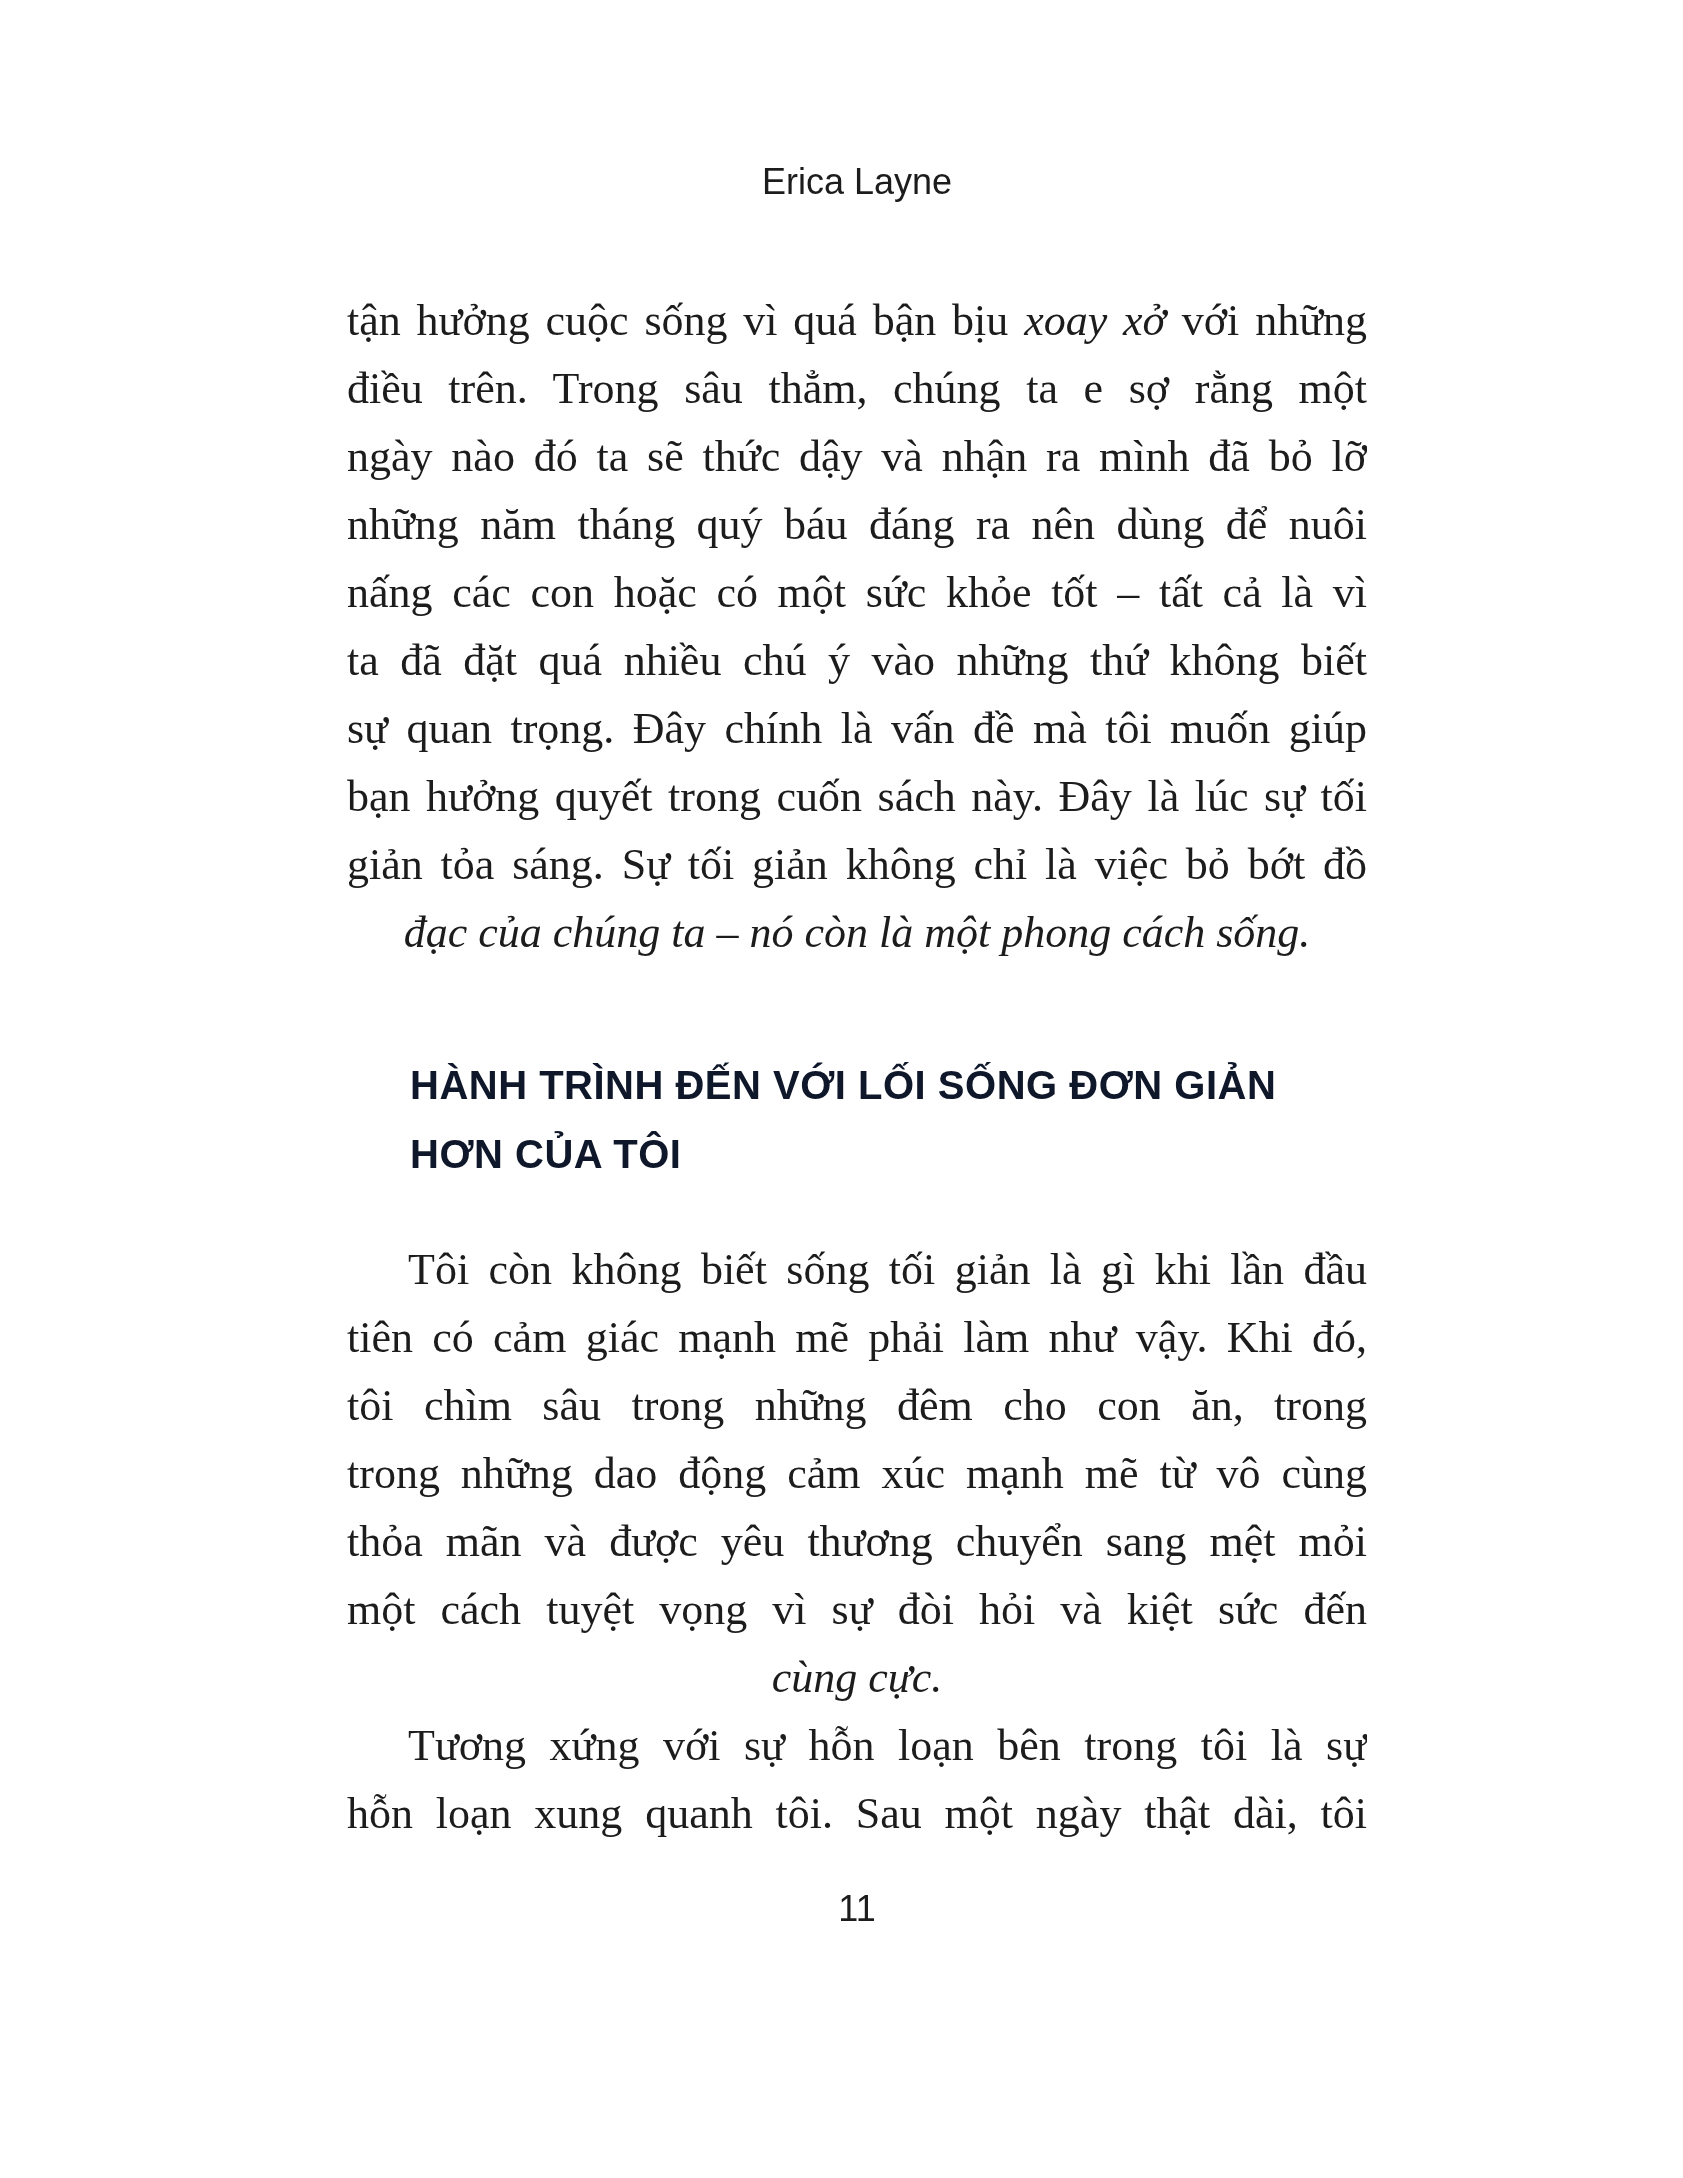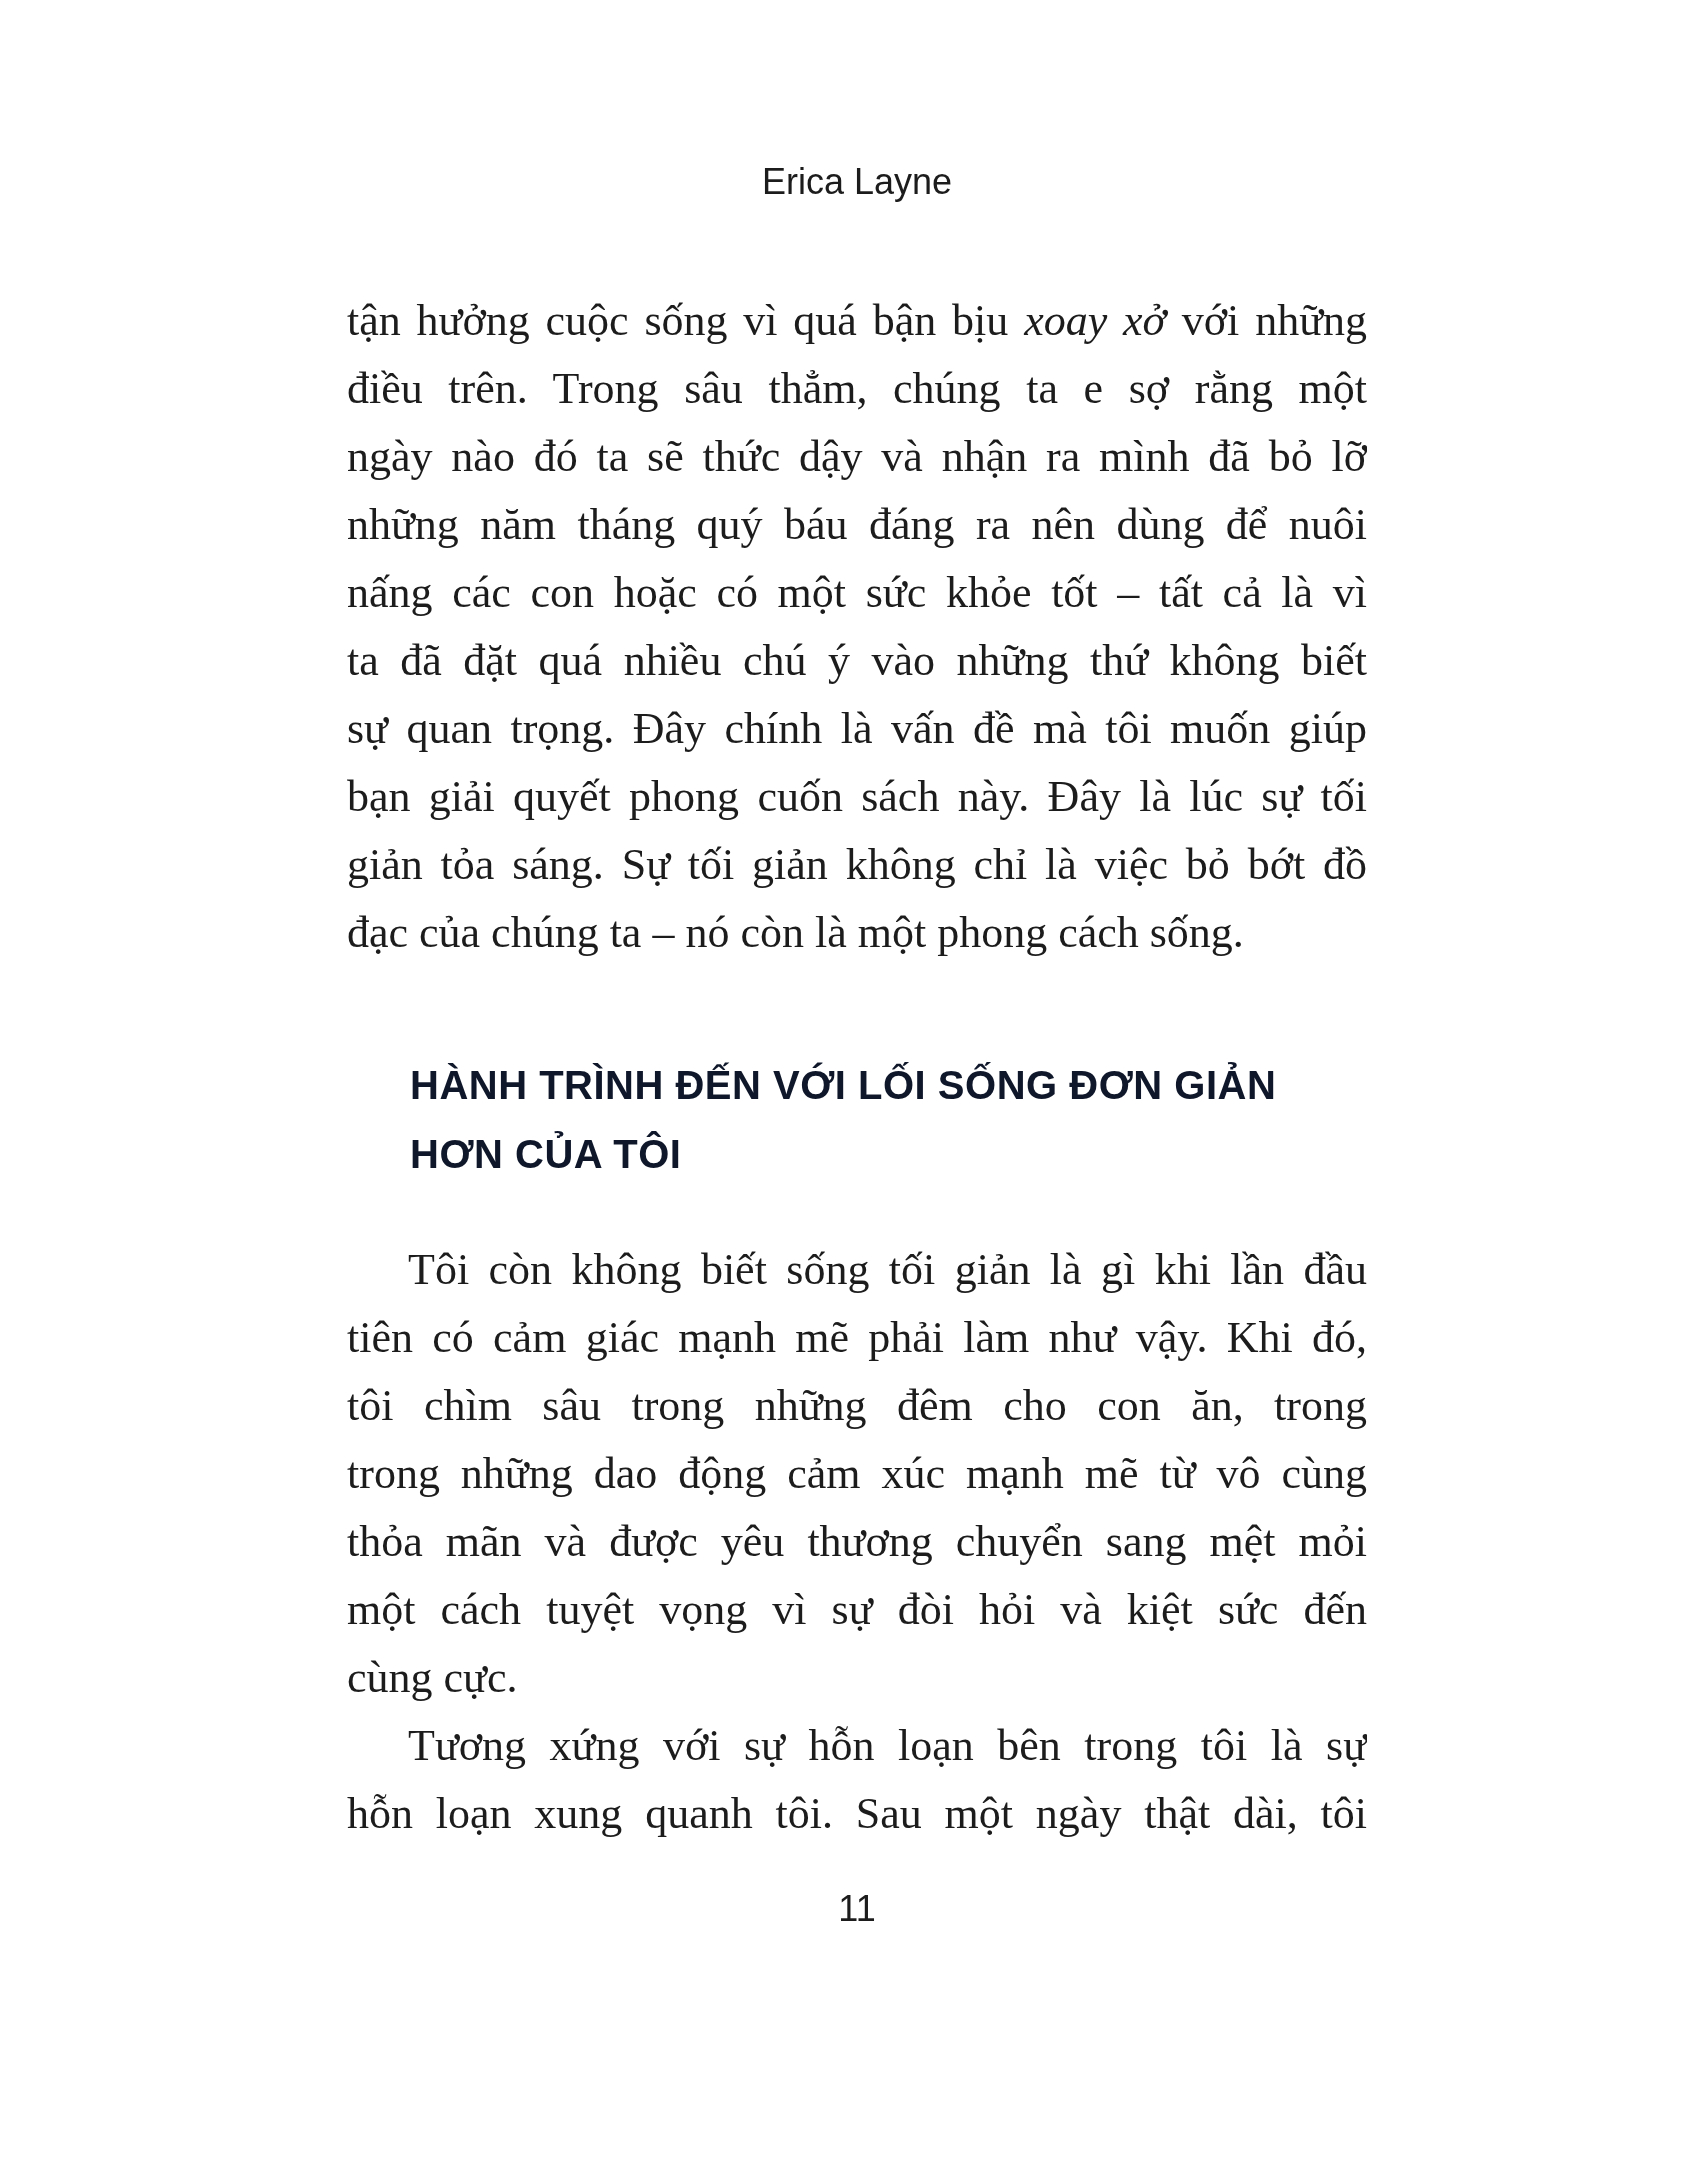--- a/index.html
+++ b/index.html
@@ -28,21 +28,21 @@
   }
   .para { font-family: "Liberation Serif", "DejaVu Serif", serif; }
   .line {
     font-size: 44px;
     line-height: 68px;
     height: 68px;
     overflow: hidden;
     color: #1c1c1c;
   }
   .jline { text-align: justify; text-align-last: justify; }
-  .lline { text-align: left; }
+  .lline { text-align: center; font-style: italic; }
   .indent { text-indent: 61px; }
   .para-1 { margin-top: 83px; }
   .section-heading {
     margin-top: 84px;
     margin-left: 63px;
     font-family: "Liberation Sans", "DejaVu Sans", sans-serif;
     font-weight: 700;
     font-size: 40px;
     line-height: 69px;
     letter-spacing: 0.5px;
@@ -69,21 +69,21 @@
     <div class="running-header">Erica Layne</div>
 
     <div class="para para-1">
       <div class="line jline"><span>tận hưởng cuộc sống vì quá bận bịu </span><em class="italic-phrase">xoay xở</em><span> với những</span></div>
       <div class="line jline">điều trên. Trong sâu thẳm, chúng ta e sợ rằng một</div>
       <div class="line jline">ngày nào đó ta sẽ thức dậy và nhận ra mình đã bỏ lỡ</div>
       <div class="line jline">những năm tháng quý báu đáng ra nên dùng để nuôi</div>
       <div class="line jline">nấng các con hoặc có một sức khỏe tốt – tất cả là vì</div>
       <div class="line jline">ta đã đặt quá nhiều chú ý vào những thứ không biết</div>
       <div class="line jline">sự quan trọng. Đây chính là vấn đề mà tôi muốn giúp</div>
-      <div class="line jline">bạn giải quyết phong cuốn sách này. Đây là lúc sự tối</div>
+      <div class="line jline">bạn hưởng quyết trong cuốn sách này. Đây là lúc sự tối</div>
       <div class="line jline">giản tỏa sáng. Sự tối giản không chỉ là việc bỏ bớt đồ</div>
       <div class="line lline">đạc của chúng ta – nó còn là một phong cách sống.</div>
     </div>
 
     <div class="section-heading">
       <div>HÀNH TRÌNH ĐẾN VỚI LỐI SỐNG ĐƠN GIẢN</div>
       <div>HƠN CỦA TÔI</div>
     </div>
 
     <div class="para para-2">

